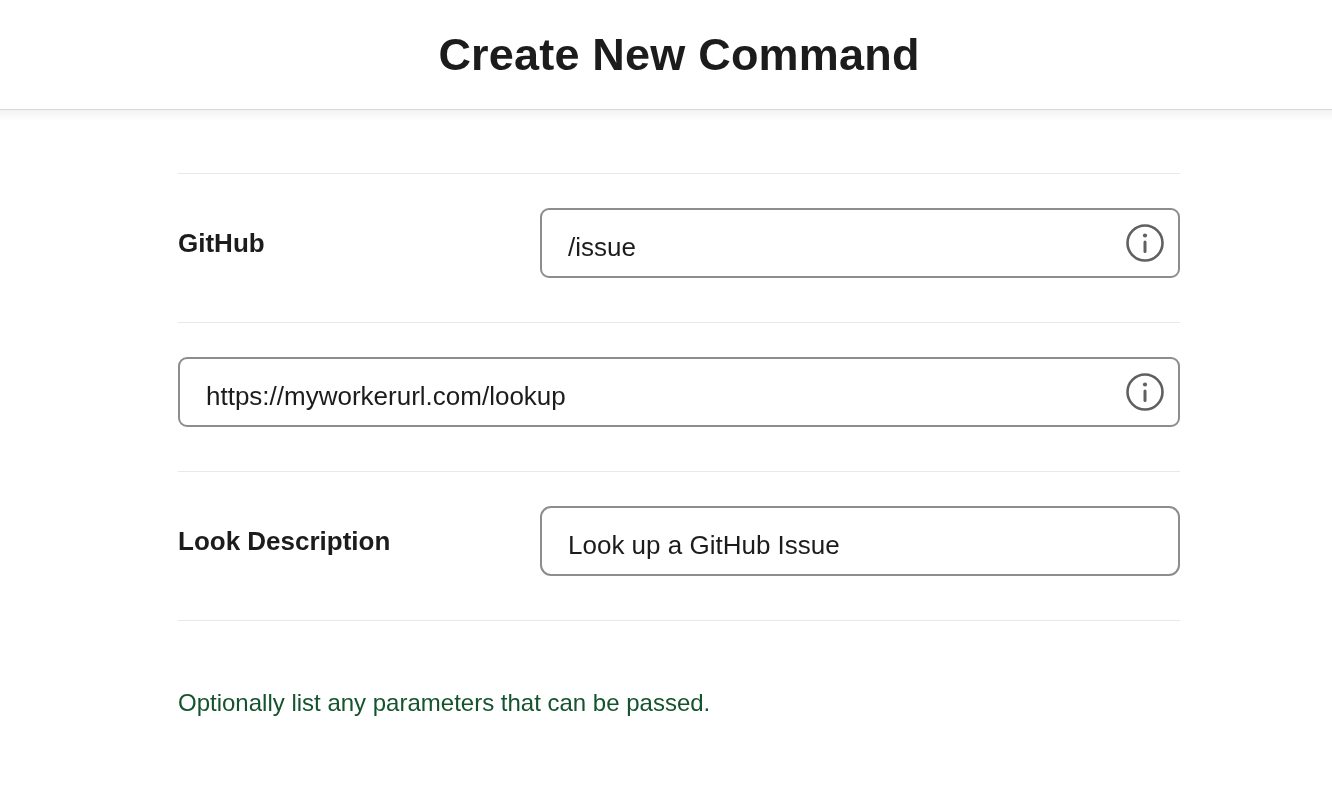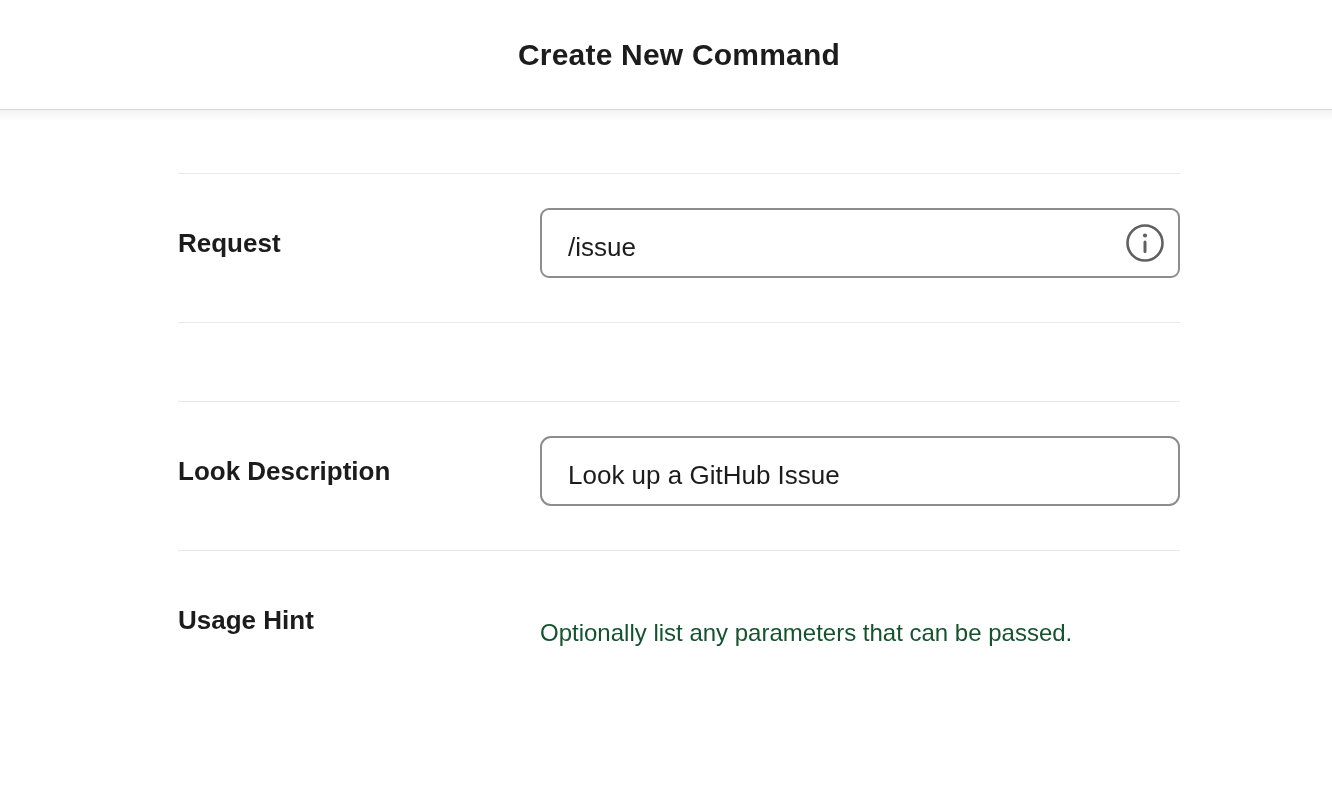--- a/index.html
+++ b/index.html
@@ -27,21 +27,21 @@
   }
   .header-inner {
     margin-left: 178px;
     width: 1002px;
     height: 100%;
     display: flex;
     align-items: center;
     justify-content: center;
   }
   .page-title {
-    font-size: 30px;
+    font-size: 45px;
     font-weight: 700;
     letter-spacing: 0.2px;
     color: #1d1c1d;
   }
   .content {
     margin-left: 178px;
     width: 1002px;
     padding-top: 63px;
   }
   .row {
@@ -100,47 +100,58 @@
 
 <div class="header">
   <div class="header-inner">
     <h1 class="page-title">Create New Command</h1>
   </div>
 </div>
 
 <div class="content">
 
   <div class="row">
-    <div class="field-label">Request</div>
+    <div class="field-label">GitHub</div>
     <div class="input-col">
       <div class="input-wrap">
         <input type="text" class="text-input" value="/issue" style="">
         <button class="info-btn">
           <svg width="42" height="42" viewBox="0 0 42 42">
             <circle cx="21" cy="21" r="17.5" fill="none" stroke="#616061" stroke-width="2.6"></circle>
             <circle cx="21" cy="13.5" r="2.1" fill="#616061"></circle>
             <rect x="19.5" y="18.5" width="3" height="12.5" rx="1.5" fill="#616061"></rect>
           </svg>
         </button>
       </div>
     </div>
   </div>
 
   <div class="row">
+    <div class="input-col">
+      <div class="input-wrap">
+        <input type="text" class="text-input" value="https://myworkerurl.com/lookup" style="">
+        <button class="info-btn">
+          <svg width="42" height="42" viewBox="0 0 42 42">
+            <circle cx="21" cy="21" r="17.5" fill="none" stroke="#616061" stroke-width="2.6"></circle>
+            <circle cx="21" cy="13.5" r="2.1" fill="#616061"></circle>
+            <rect x="19.5" y="18.5" width="3" height="12.5" rx="1.5" fill="#616061"></rect>
+          </svg>
+        </button>
+      </div>
+    </div>
   </div>
 
   <div class="row">
     <div class="field-label">Look Description</div>
     <div class="input-col">
       <div class="input-wrap">
         <input type="text" class="text-input no-icon" value="Look up a GitHub Issue" style="">
       </div>
     </div>
   </div>
 
   <div class="row">
-    <div class="field-label">Usage Hint</div>
     <div class="input-col">
       <div class="help-text">Optionally list any parameters that can be passed.</div>
     </div>
   </div>
 
 </div>
 
 </body></html>

